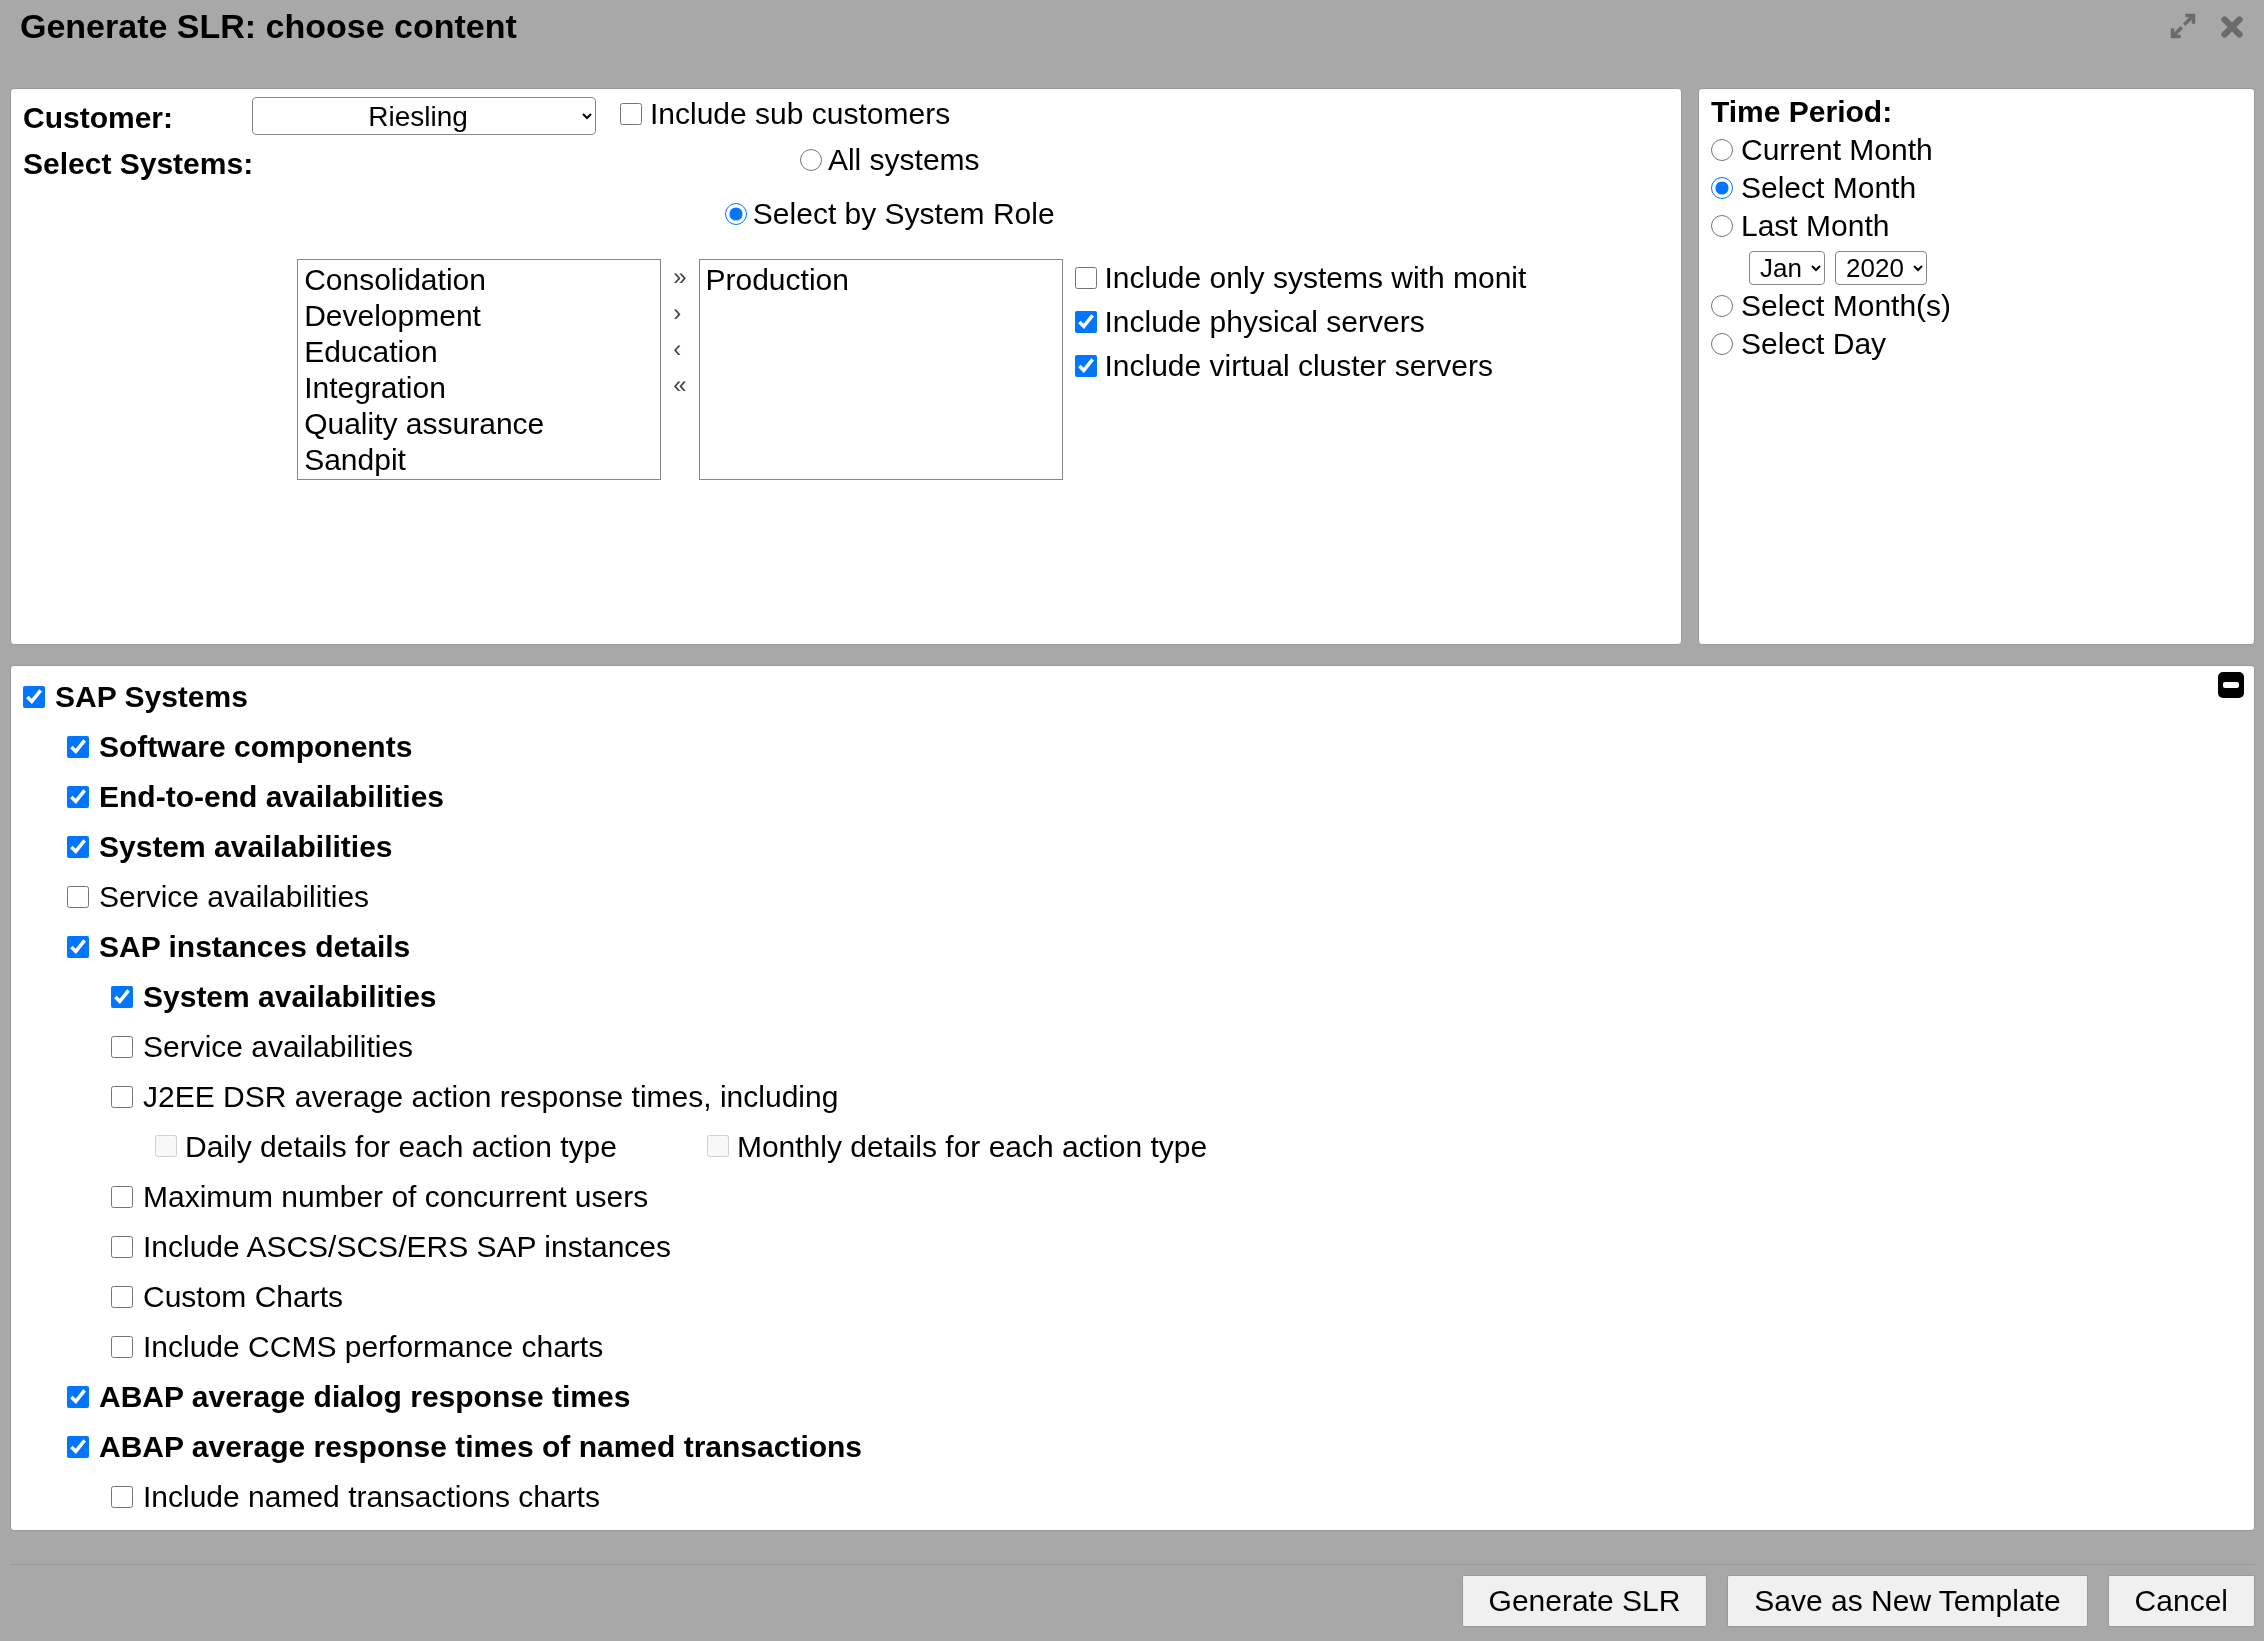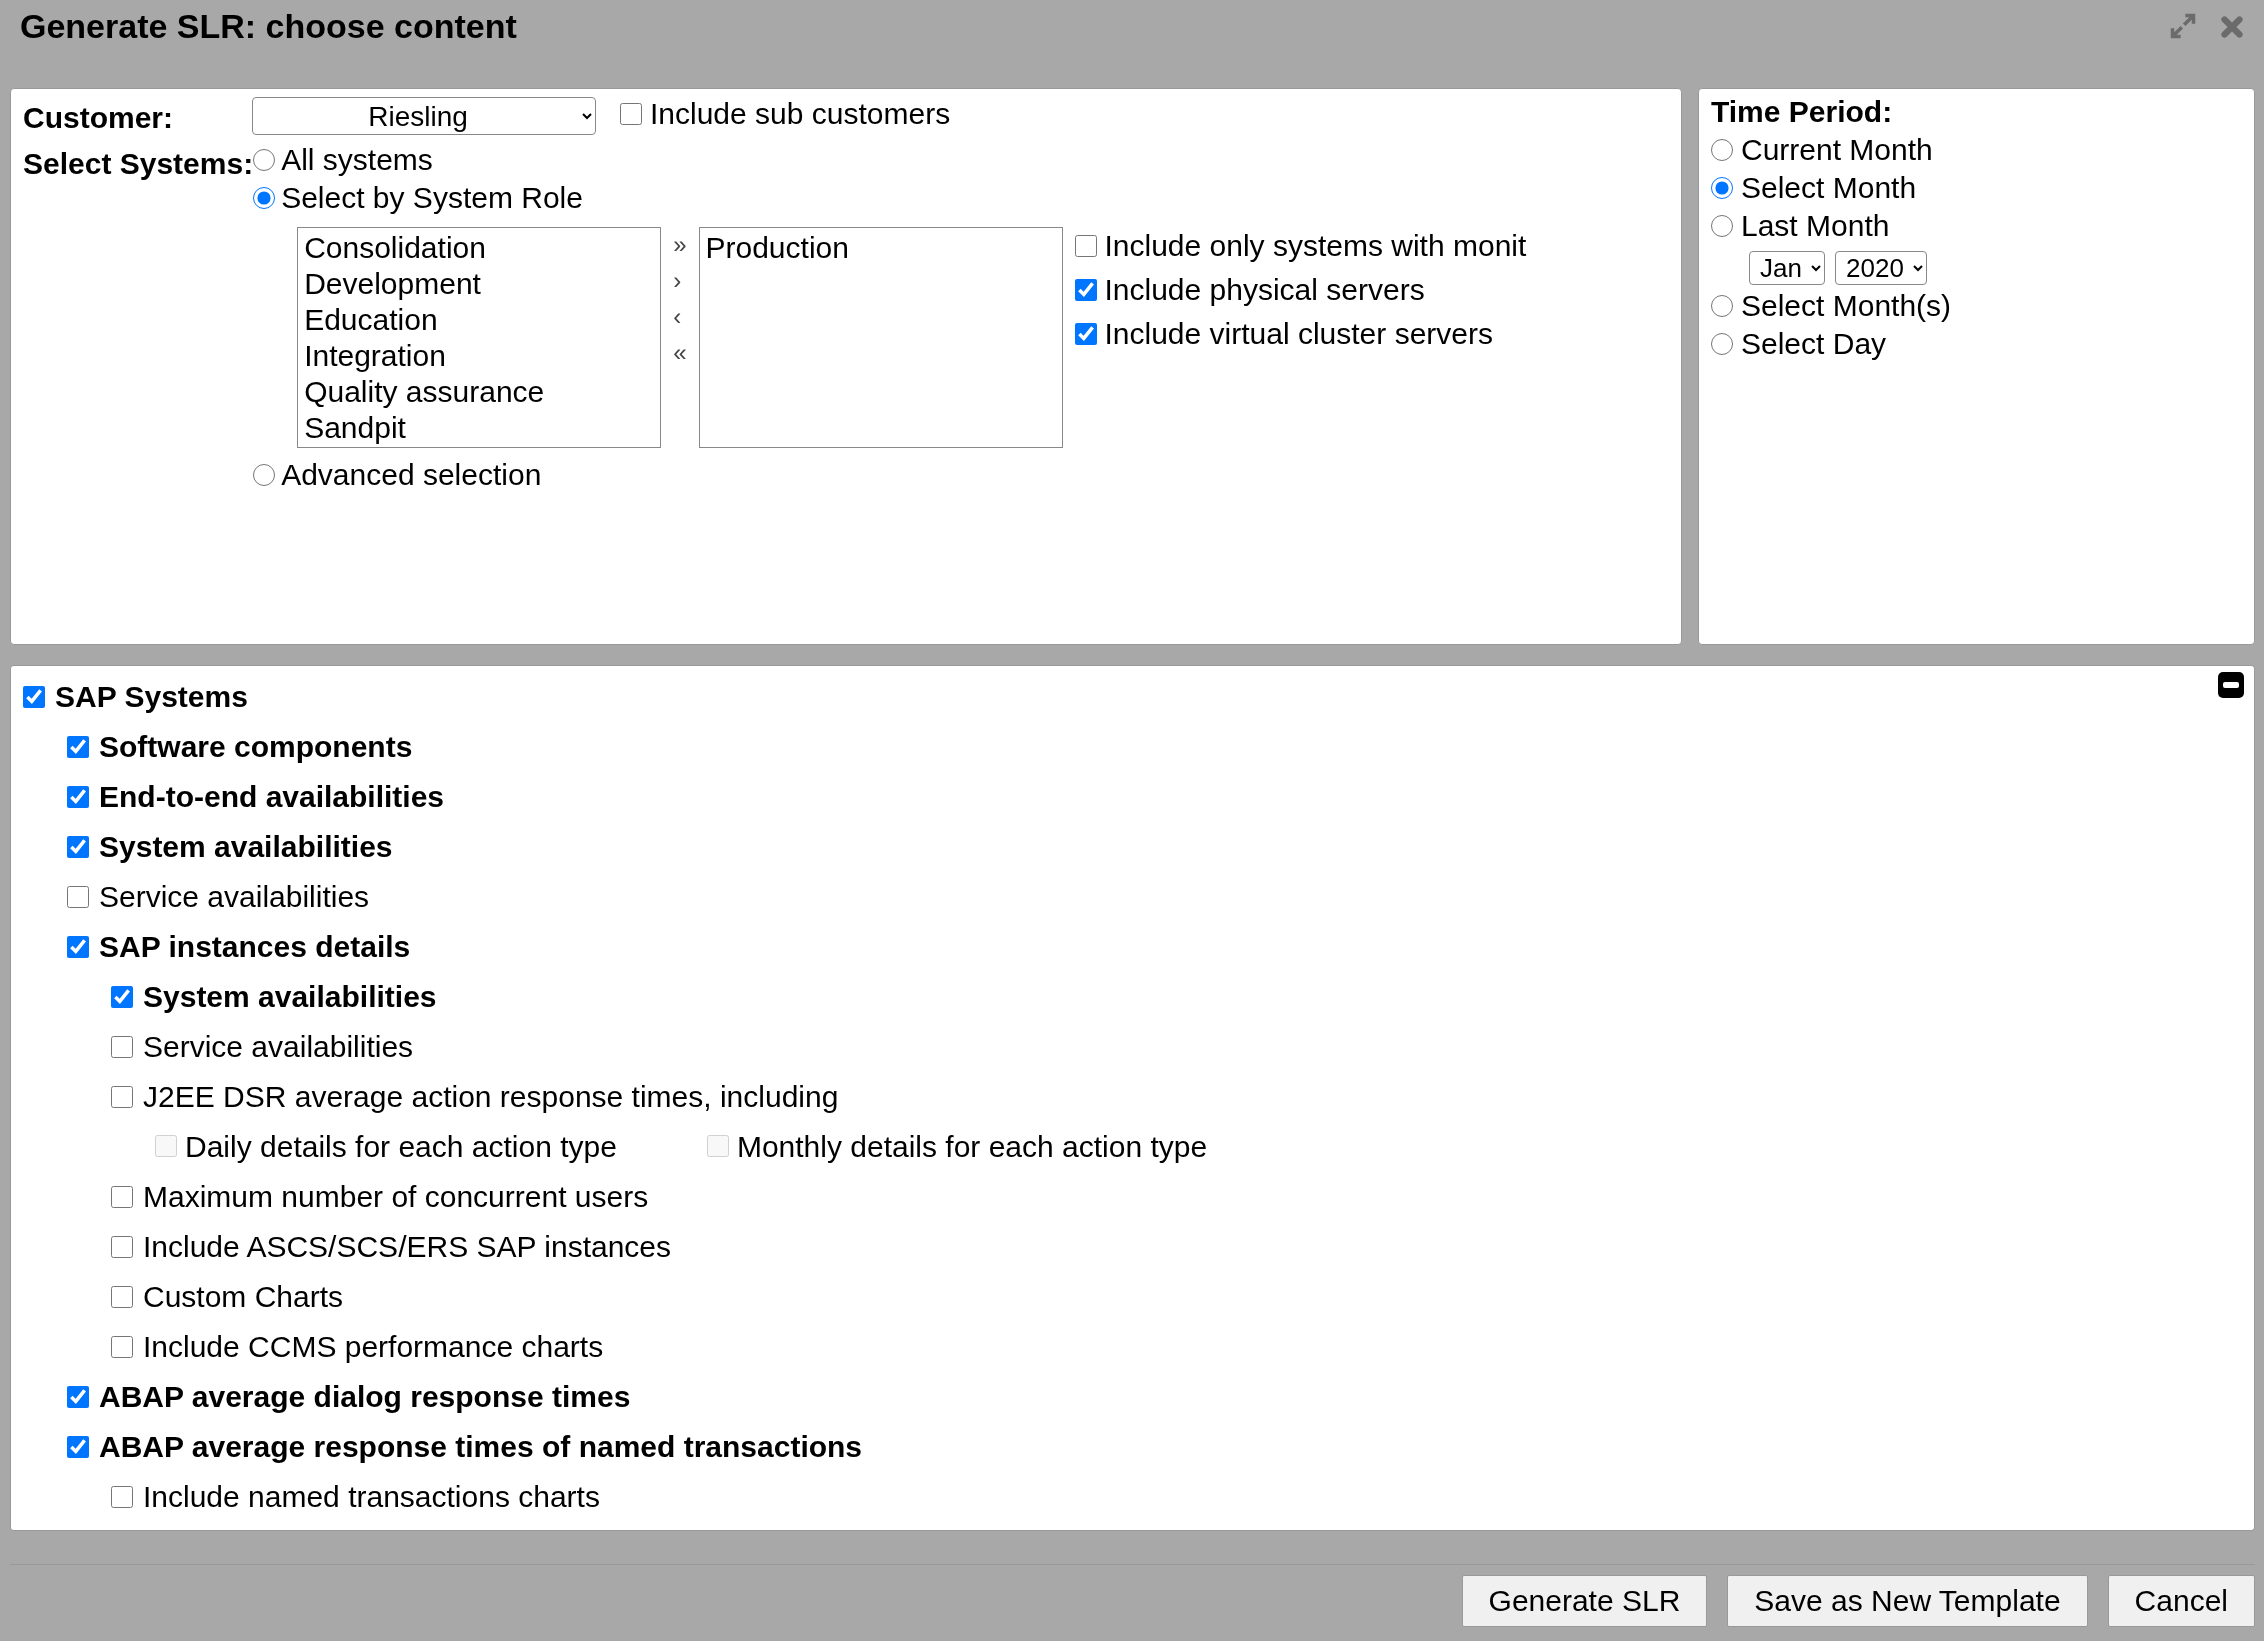--- a/index.html
+++ b/index.html
@@ -9,21 +9,21 @@
   .titlebar h1{font-size:34px;font-weight:bold;margin:0;flex:1;color:#000;}
   .titlebar .wicon{width:28px;height:28px;margin-left:20px;cursor:pointer;color:#6b6b6b;}
   .body{position:absolute;top:88px;left:10px;right:10px;bottom:100px;}
   .row1{display:flex;gap:16px;height:557px;}
   .panel{background:#fff;border:1px solid #999;border-radius:4px;padding:6px 12px;font-size:30px;}
   .panel-left{flex:1;overflow:hidden;}
   .panel-right{width:557px;}
   .form-row{display:flex;align-items:flex-start;margin:2px 0;}
   .label{font-weight:bold;min-width:229px;padding-top:4px;}
   select.customer{width:344px;height:38px;font-size:28px;text-align:center;border:1px solid #888;border-radius:4px;background:#fff;}
-  .radio-group{display:flex;flex-direction:column;gap:4px;}
+  .radio-group{display:flex;flex-direction:column;gap:20px;align-items:center;}
   .radio-group label{display:flex;align-items:center;gap:6px;}
   input[type=radio],input[type=checkbox]{width:22px;height:22px;margin:0;}
   .sysrole-row{display:flex;align-items:flex-start;gap:12px;margin-top:8px;margin-left:44px;}
   .listbox{width:364px;height:221px;border:1px solid #888;overflow:hidden;font-size:30px;line-height:36px;padding:2px 6px;background:#fff;}
   .shuttle{display:flex;flex-direction:column;gap:8px;font-size:24px;color:#444;padding-top:4px;}
   .shuttle span{cursor:pointer;}
   .include-col{display:flex;flex-direction:column;gap:10px;padding-top:2px;}
   .include-col label{display:flex;align-items:center;gap:8px;white-space:nowrap;}
   .tp-group{display:flex;flex-direction:column;gap:4px;margin-top:4px;}
   .tp-group label{display:flex;align-items:center;gap:8px;}
@@ -115,24 +115,20 @@
                   <input type="checkbox" checked="" style="">
                   <span>Include physical servers</span>
                 </label>
                 <label>
                   <input type="checkbox" checked="" style="">
                   <span>Include virtual cluster servers</span>
                 </label>
               </div>
             </div>
 
-            <label style="margin-top:6px;">
-              <input type="radio" name="sys" style="">
-              <span>Advanced selection</span>
-            </label>
           </div>
         </div>
       </div>
 
       <div class="panel panel-right">
         <div style="font-weight:bold;">Time Period:</div>
         <div class="tp-group">
           <label>
               <input type="radio" name="tp" style="">
               <span>Current Month</span>

